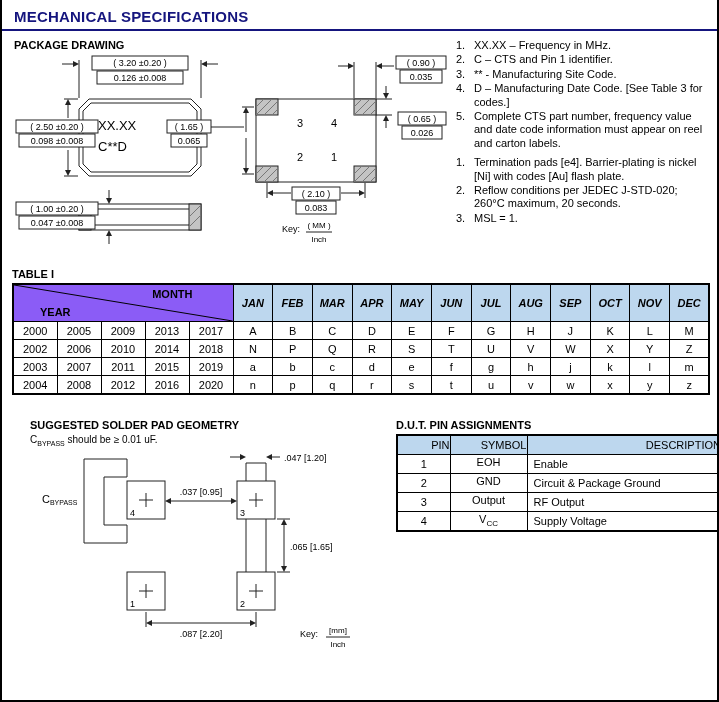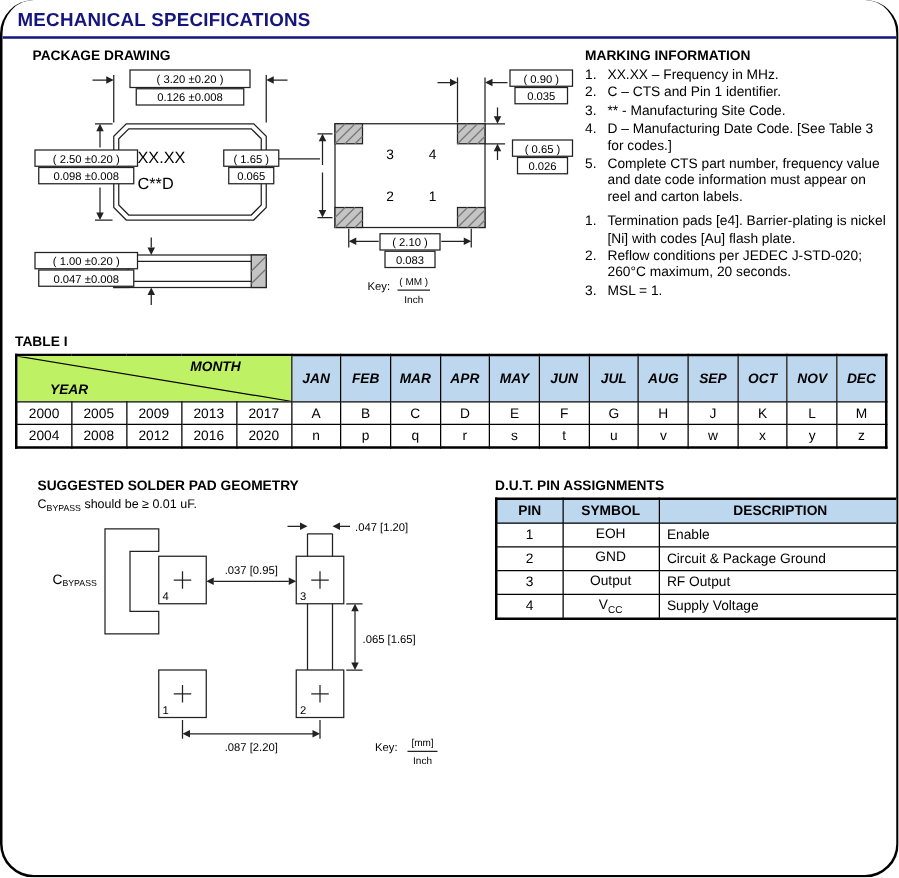--- a/index.html
+++ b/index.html
@@ -1,49 +1,49 @@
 <!DOCTYPE html>
 <html><head>
 <meta charset="utf-8">
 <style>
   html,body{margin:0;padding:0;background:#fff;font-family:"Liberation Sans",sans-serif;color:#000;}
   .page{position:relative;width:719px;height:702px;box-sizing:border-box;background:#fff;
-        border-left:2px solid #000;border-right:2px solid #000;border-bottom:2px solid #000;overflow:hidden;border-radius:27px;}
+        border-left:2px solid #000;border-right:2px solid #000;border-bottom:2px solid #000;overflow:hidden;}
   .title{color:#15157e;font-size:15px;font-weight:bold;margin:8px 0 4px 12px;letter-spacing:.2px;}
   .title-rule{height:2px;background:#15157e;width:100%;}
   .sec-head{font-size:11px;font-weight:bold;margin:0 0 3px 0;}
-  .top-row{display:flex;padding:8px 8px 0 24px;}
+  .top-row{display:flex;padding:8px 8px 0 12px;}
   .pkg-col{flex:0 0 440px;}
   .info-col{flex:1;padding-left:2px;max-width:258px;}
   .list{margin:0 0 6px 0;}
   .li{display:grid;grid-template-columns:16px 1fr;column-gap:2px;font-size:11px;line-height:1.22;margin-bottom:1px;}
   .li .num{text-align:left;}
   .drawing{display:block;}
   .drawing line,.drawing path,.drawing rect{stroke:#222;stroke-width:1;fill:none;}
   .drawing rect.dimbox{fill:#fff;}
   .drawing rect.padfill{fill:#c4c4c4;}
   .drawing line.hatch{stroke:#777;}
   .drawing polygon{fill:#222;stroke:none;}
   .drawing text{stroke:none;fill:#000;font-family:"Liberation Sans",sans-serif;}
   .t1-wrap{padding:12px 6px 0 10px;}
   table.t1{border-collapse:collapse;table-layout:fixed;width:697px;border:2px solid #000;}
   table.t1 td{border:1px solid #000;font-size:11px;text-align:center;padding:0;height:17px;overflow:hidden;}
   table.t1 td.mhead{background:#bdd7ee;font-weight:bold;height:36px;font-style:italic;}
-  td.t1-corner{background:#bef264;position:relative;height:36px;font-style:italic;}
+  td.t1-corner{background:#8b5cf6;position:relative;height:36px;}
   .corner-svg{position:absolute;left:0;top:0;width:100%;height:100%;}
   .corner-month{position:absolute;top:3px;right:40px;font-weight:bold;font-size:11px;}
   .corner-year{position:absolute;bottom:3px;left:26px;font-weight:bold;font-size:11px;margin-top:19px;}
   .bottom-row{display:flex;padding:24px 10px 0 28px;}
   .solder-col{flex:0 0 366px;}
   .dut-col{flex:1;}
   .cap-note{font-size:10px;margin:2px 0 4px 0;}
   .cap-note sub{font-size:7px;}
   table.dut{border-collapse:collapse;border:2px solid #000;width:325px;margin-top:2px;table-layout:fixed;}
   table.dut td{border:1px solid #000;font-size:11px;height:18px;padding:0;}
-  table.dut td.hd{background:#bdd7ee;font-weight:bold;text-align:center;}
+  table.dut td.hd{background:#bdd7ee;font-weight:normal;text-align:right;}
   table.dut td.c{text-align:center;}
   table.dut td.l{text-align:left;padding-left:6px;}
   table.dut sub{font-size:8px;}
 </style>
 </head>
 <body>
 
 <div class="page">
   <div class="title">MECHANICAL SPECIFICATIONS</div>
   <div class="title-rule"></div>
@@ -192,21 +192,20 @@
         <g>
           <text x="268" y="178" font-size="9">Key:</text>
           <text x="305" y="174" font-size="8" text-anchor="middle">( MM )</text>
           <line x1="292" y1="178" x2="318" y2="178"></line>
           <text x="305" y="188" font-size="8" text-anchor="middle">Inch</text>
         </g>
       </svg>
     </div>
 
     <div class="info-col">
-      <div class="sec-head">MARKING INFORMATION</div>
       <div class="list">
         <div class="li">
             <span class="num">1.</span>
             <span class="txt">XX.XX – Frequency in MHz.</span>
           </div>
         <div class="li">
             <span class="num">2.</span>
             <span class="txt">C – CTS and Pin 1 identifier.</span>
           </div>
         <div class="li">
@@ -297,20 +296,58 @@
             <td>E</td>
             <td>F</td>
             <td>G</td>
             <td>H</td>
             <td>J</td>
             <td>K</td>
             <td>L</td>
             <td>M</td>
       </tr>
       <tr>
+        <td>2002</td>
+            <td>2006</td>
+            <td>2010</td>
+            <td>2014</td>
+            <td>2018</td>
+        <td>N</td>
+            <td>P</td>
+            <td>Q</td>
+            <td>R</td>
+            <td>S</td>
+            <td>T</td>
+            <td>U</td>
+            <td>V</td>
+            <td>W</td>
+            <td>X</td>
+            <td>Y</td>
+            <td>Z</td>
+      </tr>
+      <tr>
+        <td>2003</td>
+            <td>2007</td>
+            <td>2011</td>
+            <td>2015</td>
+            <td>2019</td>
+        <td>a</td>
+            <td>b</td>
+            <td>c</td>
+            <td>d</td>
+            <td>e</td>
+            <td>f</td>
+            <td>g</td>
+            <td>h</td>
+            <td>j</td>
+            <td>k</td>
+            <td>l</td>
+            <td>m</td>
+      </tr>
+      <tr>
         <td>2004</td>
             <td>2008</td>
             <td>2012</td>
             <td>2016</td>
             <td>2020</td>
         <td>n</td>
             <td>p</td>
             <td>q</td>
             <td>r</td>
             <td>s</td>

